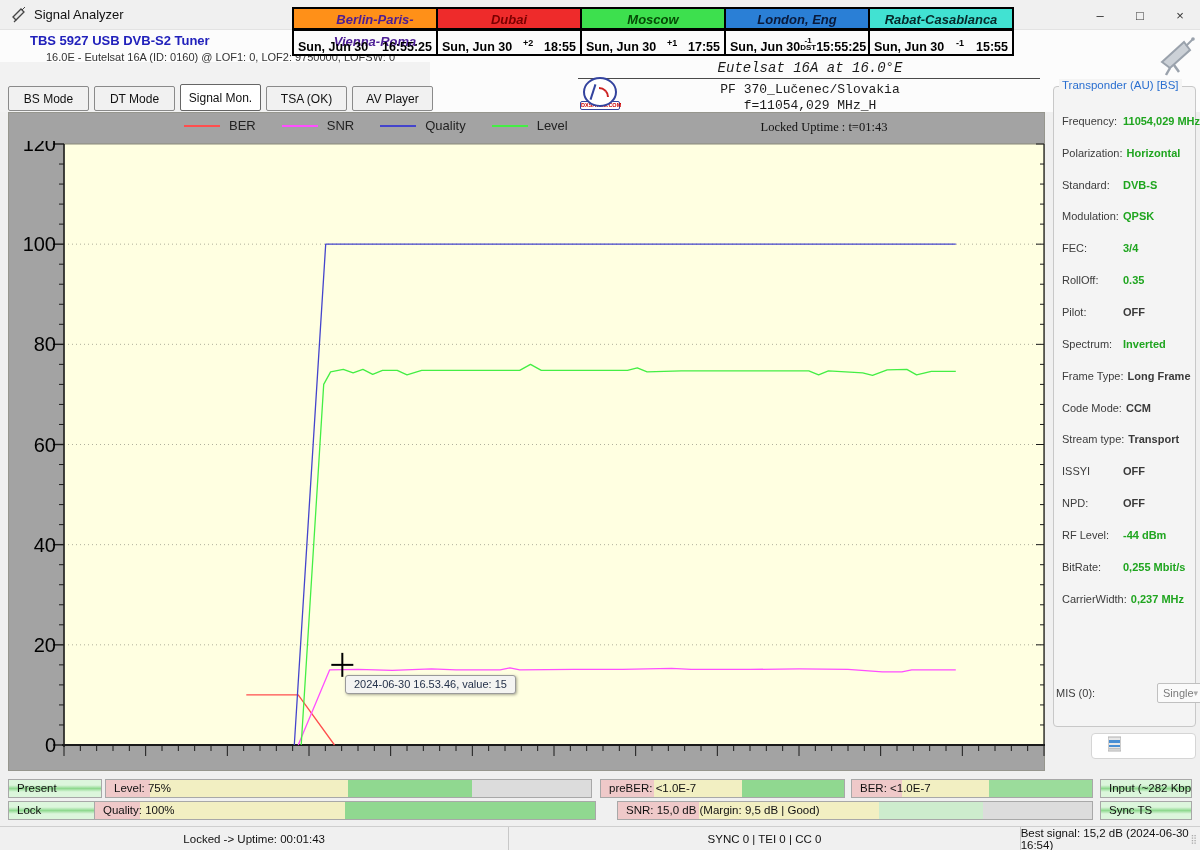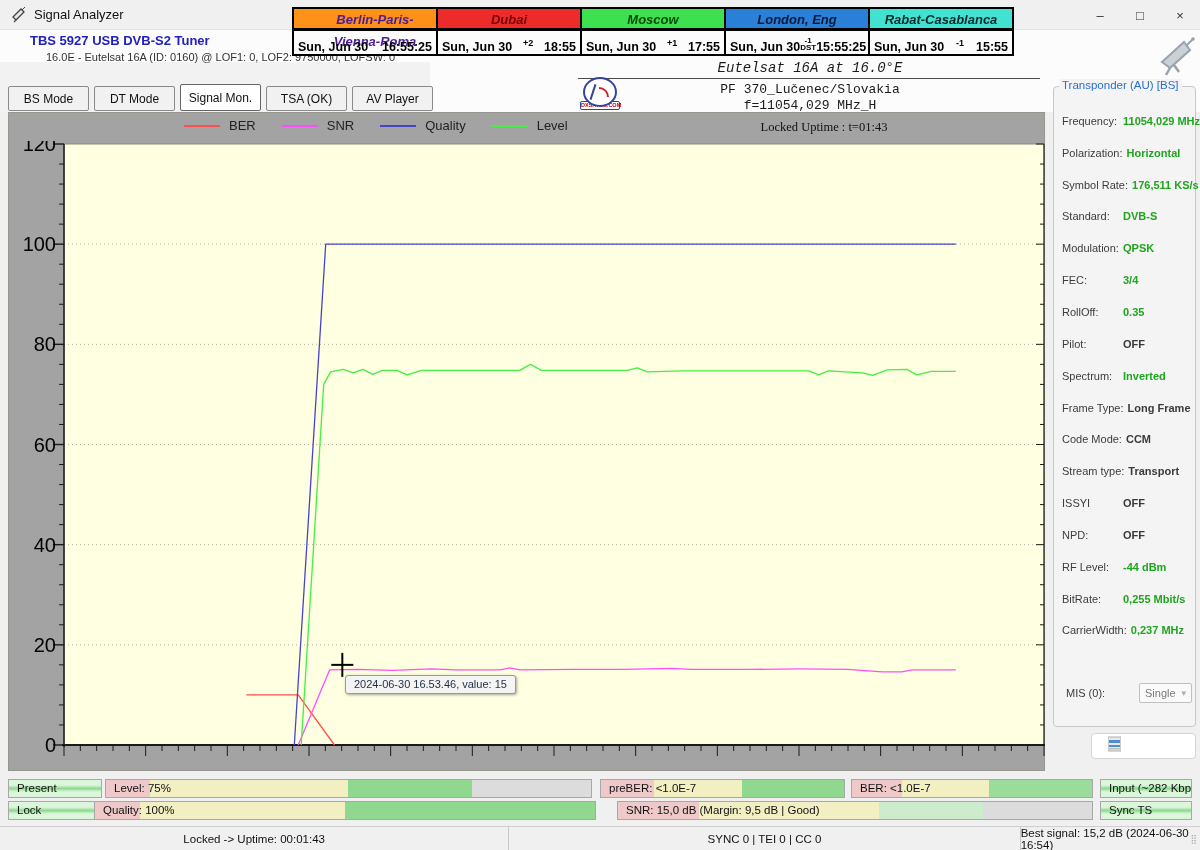--- a/index.html
+++ b/index.html
@@ -82,21 +82,21 @@
   #sb-grip { margin-left:auto; margin-right:2px; color:#aaa; font-size:9px; letter-spacing:1px; }
 
   
   #tp-panel { position:absolute; left:1053px; top:86px; width:143px; height:641px; background:#f4f4f4; border:1px solid #c8c8c8; border-radius:4px; }
   #tp-title { position:absolute; left:5px; top:-8px; background:#f4f4f4; padding:0 3px; font-size:11.5px; color:#2a6fd0; white-space:nowrap; }
   #tp-rows { position:absolute; left:8px; top:18px; right:3px; }
   .tp-row { height:31.85px; display:flex; align-items:center; font-size:11px; color:#3c3c3c; white-space:nowrap; }
   .tp-label { flex:0 0 57px; }
   .tp-val { font-weight:bold; font-size:11px; margin-left:4px; }
   .v-green { color:#1fa51f; } .v-dark { color:#3a3a3a; }
-  #mis-row { position:absolute; left:12px; top:596px; right:3px; display:flex; align-items:center; font-size:11px; color:#3c3c3c; }
+  #mis-row { position:absolute; left:2px; top:596px; right:3px; display:flex; align-items:center; font-size:11px; color:#3c3c3c;gap:28px; }
   #mis-select { margin-left:16px; width:62px; height:20px; background:#fafafa; border:1px solid #c0c0c0; border-radius:2px; display:flex; align-items:center; padding:0 5px; font-size:11px; color:#7a7a7a; }
   #mis-select .chev { margin-left:auto; color:#aaa; font-size:9px; }
 
   #icon-box { position:absolute; left:1091px; top:733px; width:105px; height:26px; background:#fff; border:1px solid #d5d5d5; border-radius:4px; display:flex; align-items:center; padding-left:16px; }
 </style>
 </head>
 <body>
 
 <div id="titlebar">
   <span id="tb-icon">
@@ -390,24 +390,20 @@
   <div id="tp-rows">
       <div class="tp-row">
         <span class="tp-label">Frequency:</span>
         <span class="tp-val v-green">11054,029 MHz</span>
       </div>
       <div class="tp-row">
         <span class="tp-label">Polarization:</span>
         <span class="tp-val v-green">Horizontal</span>
       </div>
       <div class="tp-row">
-        <span class="tp-label">Symbol Rate:</span>
-        <span class="tp-val v-green">176,511 KS/s</span>
-      </div>
-      <div class="tp-row">
         <span class="tp-label">Standard:</span>
         <span class="tp-val v-green">DVB-S</span>
       </div>
       <div class="tp-row">
         <span class="tp-label">Modulation:</span>
         <span class="tp-val v-green">QPSK</span>
       </div>
       <div class="tp-row">
         <span class="tp-label">FEC:</span>
         <span class="tp-val v-green">3/4</span>

